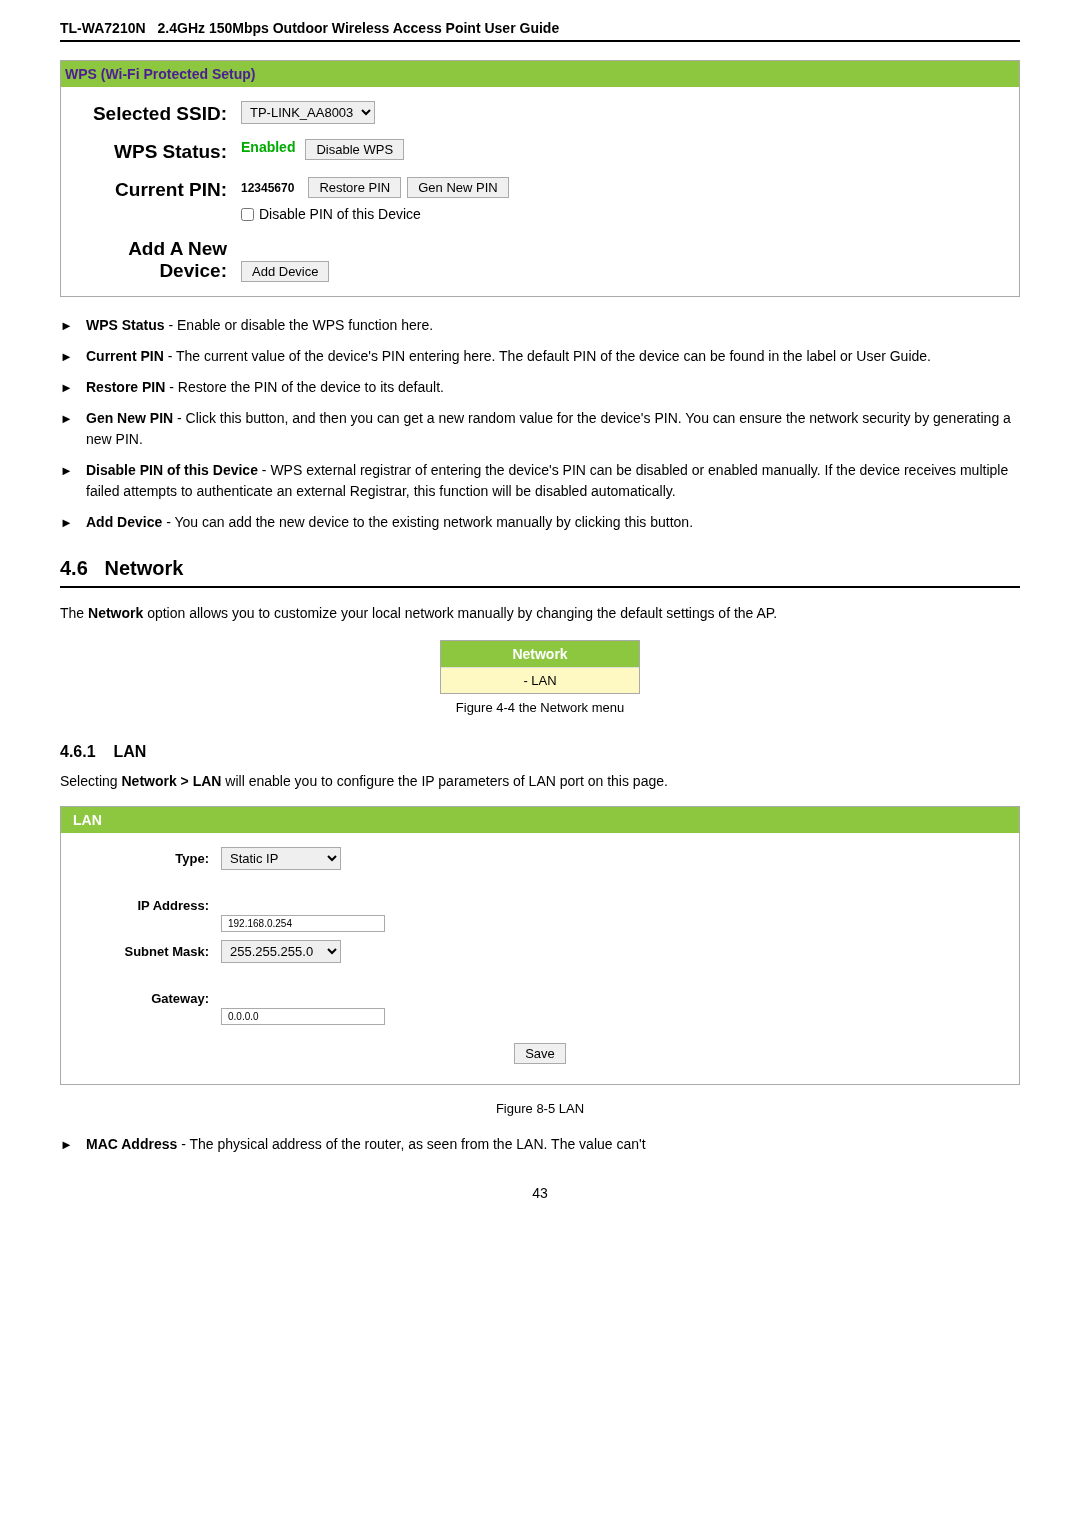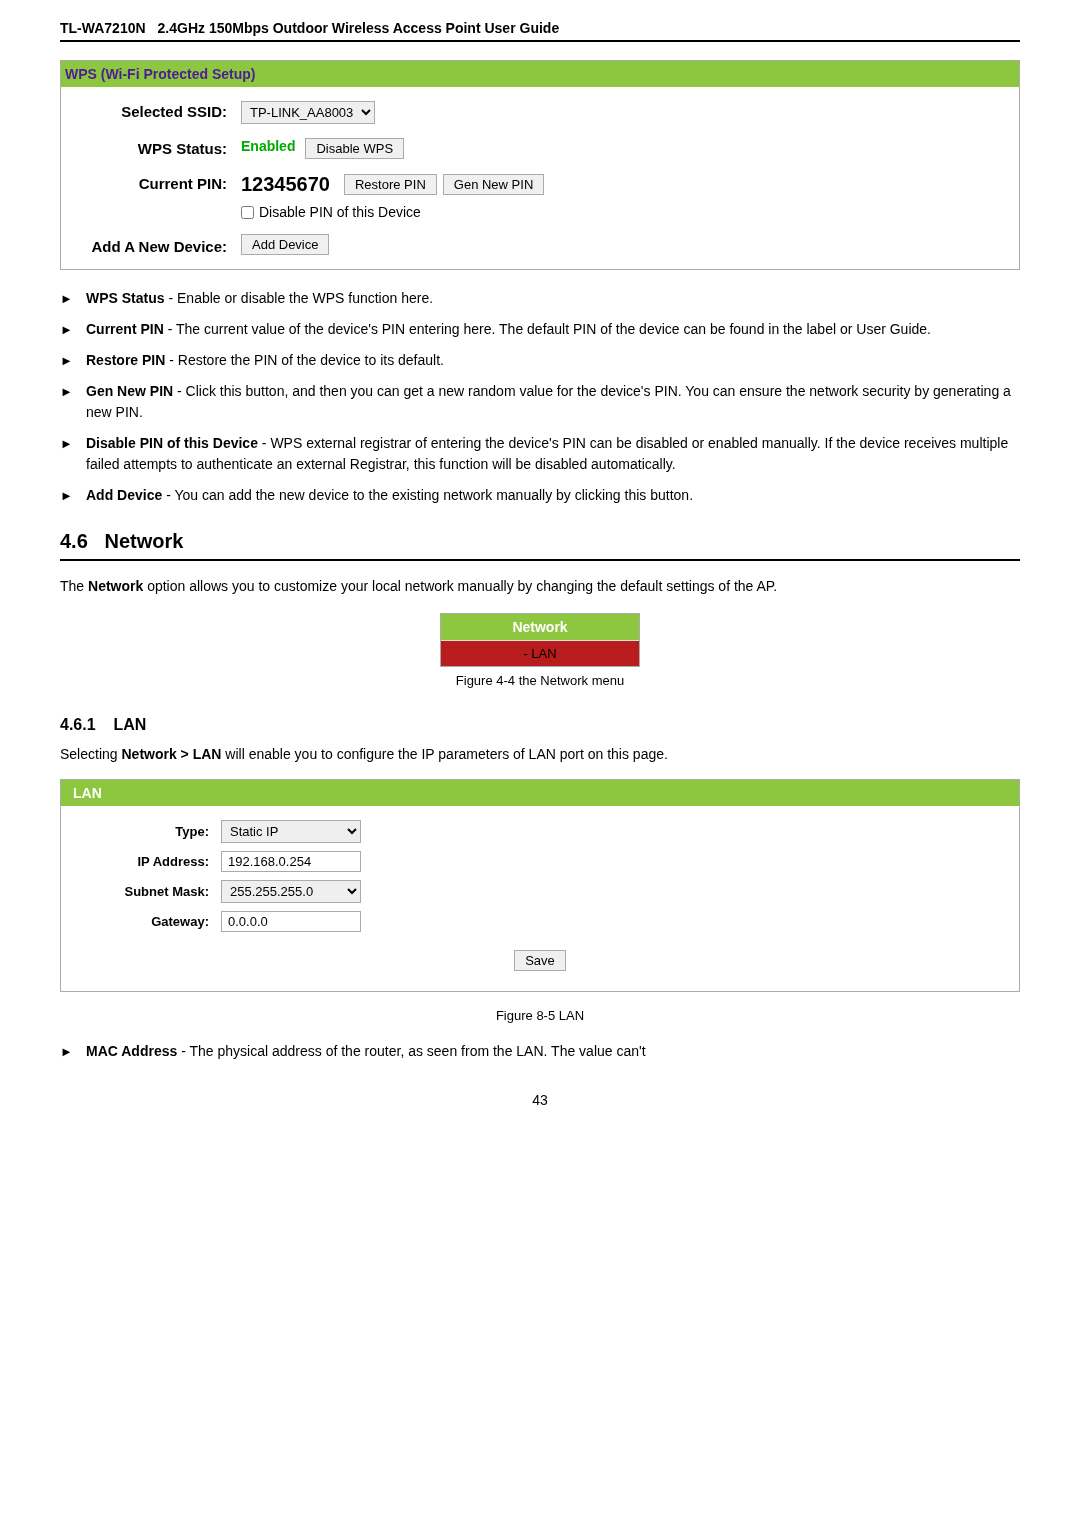--- a/index.html
+++ b/index.html
@@ -55,21 +55,21 @@
       margin-bottom: 0;
       align-items: flex-end;
     }
     .form-label {
       font-weight: bold;
       text-align: right;
       width: 160px;
       min-width: 160px;
       padding-right: 14px;
       padding-top: 2px;
-      font-size: 15px;
+      font-size: 19px;
     }
     .form-value {
       display: flex;
       align-items: flex-start;
       flex-wrap: wrap;
       gap: 4px;
     }
     .form-select {
       border: 1px solid #aaa;
       padding: 2px 4px;
@@ -83,21 +83,21 @@
     }
     .btn {
       border: 1px solid #aaa;
       background: #f0f0f0;
       padding: 2px 10px;
       font-size: 13px;
       cursor: pointer;
     }
     .current-pin {
       font-weight: bold;
-      font-size: 20px;
+      font-size: 12px;
       margin-right: 8px;
     }
     .checkbox-row {
       display: flex;
       align-items: center;
       gap: 5px;
       margin-top: 4px;
     }
 
     
@@ -151,21 +151,21 @@
     }
     .network-menu-header {
       background: #8dc63f;
       color: #fff;
       font-weight: bold;
       padding: 5px 12px;
       font-size: 14px;
       text-align: center;
     }
     .network-menu-item {
-      background: #b91c1c;
+      background: #fef9c3;
       padding: 5px 12px;
       font-size: 13px;
       border-top: 1px solid #ddd;
       text-align: center;
     }
     .figure-caption {
       text-align: center;
       font-size: 13px;
       margin-top: 6px;
       margin-bottom: 18px;
@@ -213,28 +213,29 @@
       min-width: 140px;
       padding-right: 12px;
       font-size: 13px;
     }
     .lan-value {
       font-size: 13px;
     }
     .lan-input {
       border: 1px solid #aaa;
       padding: 2px 6px;
-      font-size: 13px;
-      width: 140px;
+      font-size: 10px;
+      width: 164px;
+      margin-top: 37px;
     }
     .lan-select {
       border: 1px solid #aaa;
       padding: 2px 4px;
       font-size: 13px;
-      width: 140px;
+      width: 120px;
     }
     .lan-save-row {
       display: flex;
       justify-content: center;
       padding: 10px 0 6px 0;
     }
 
     
     .page-number {
       text-align: center;

